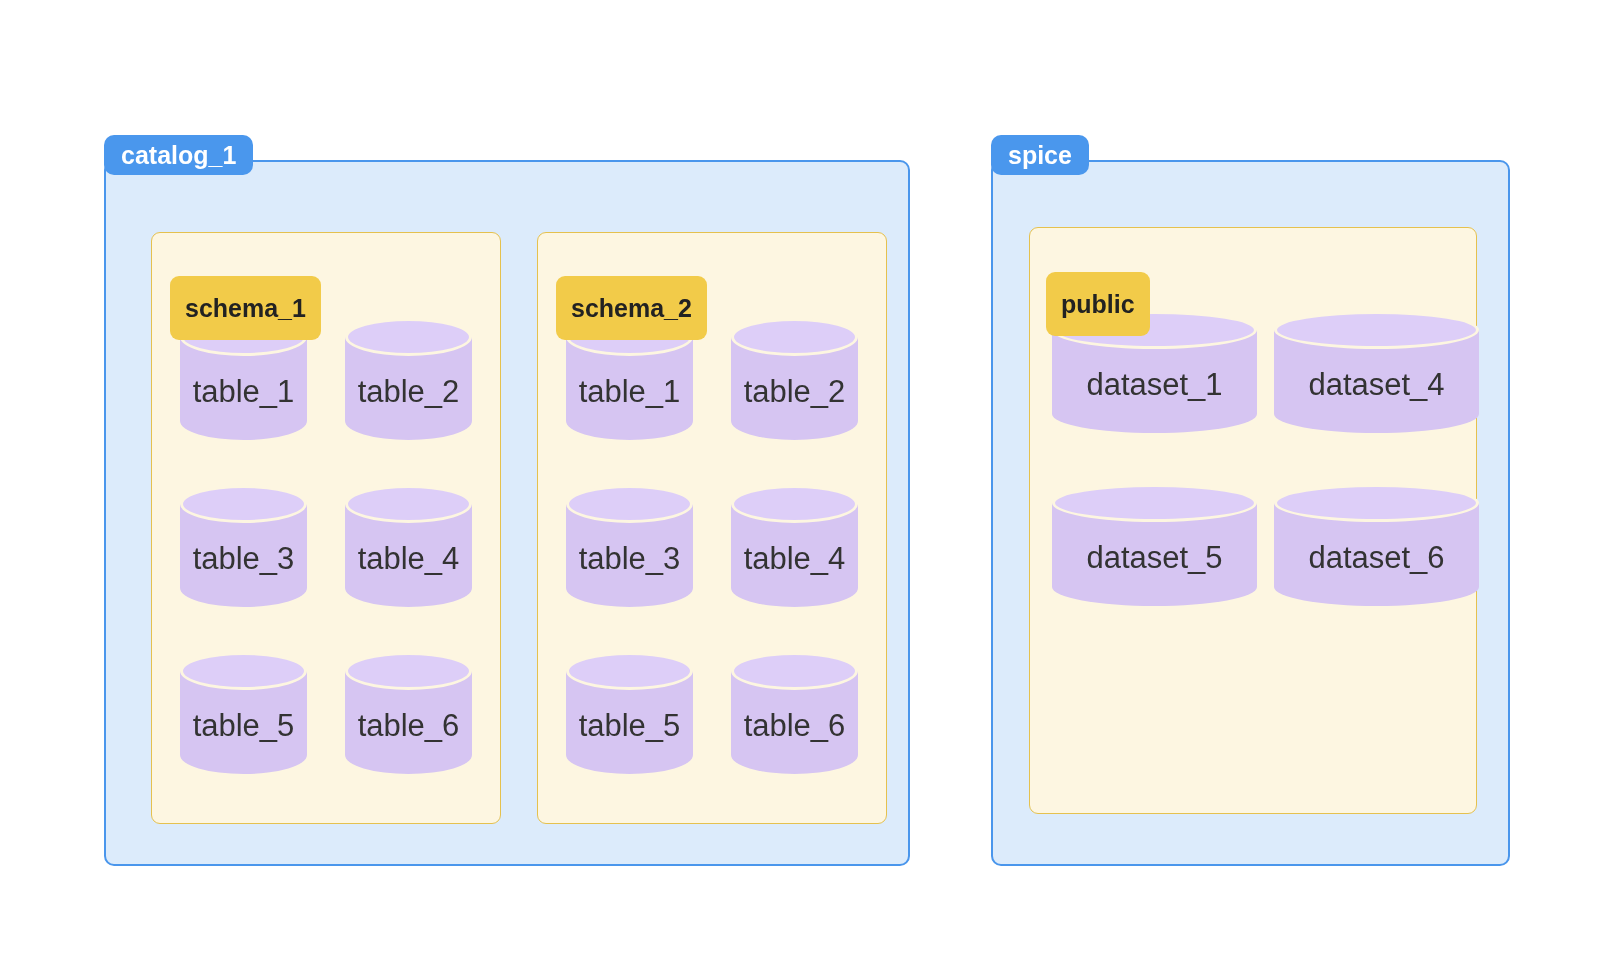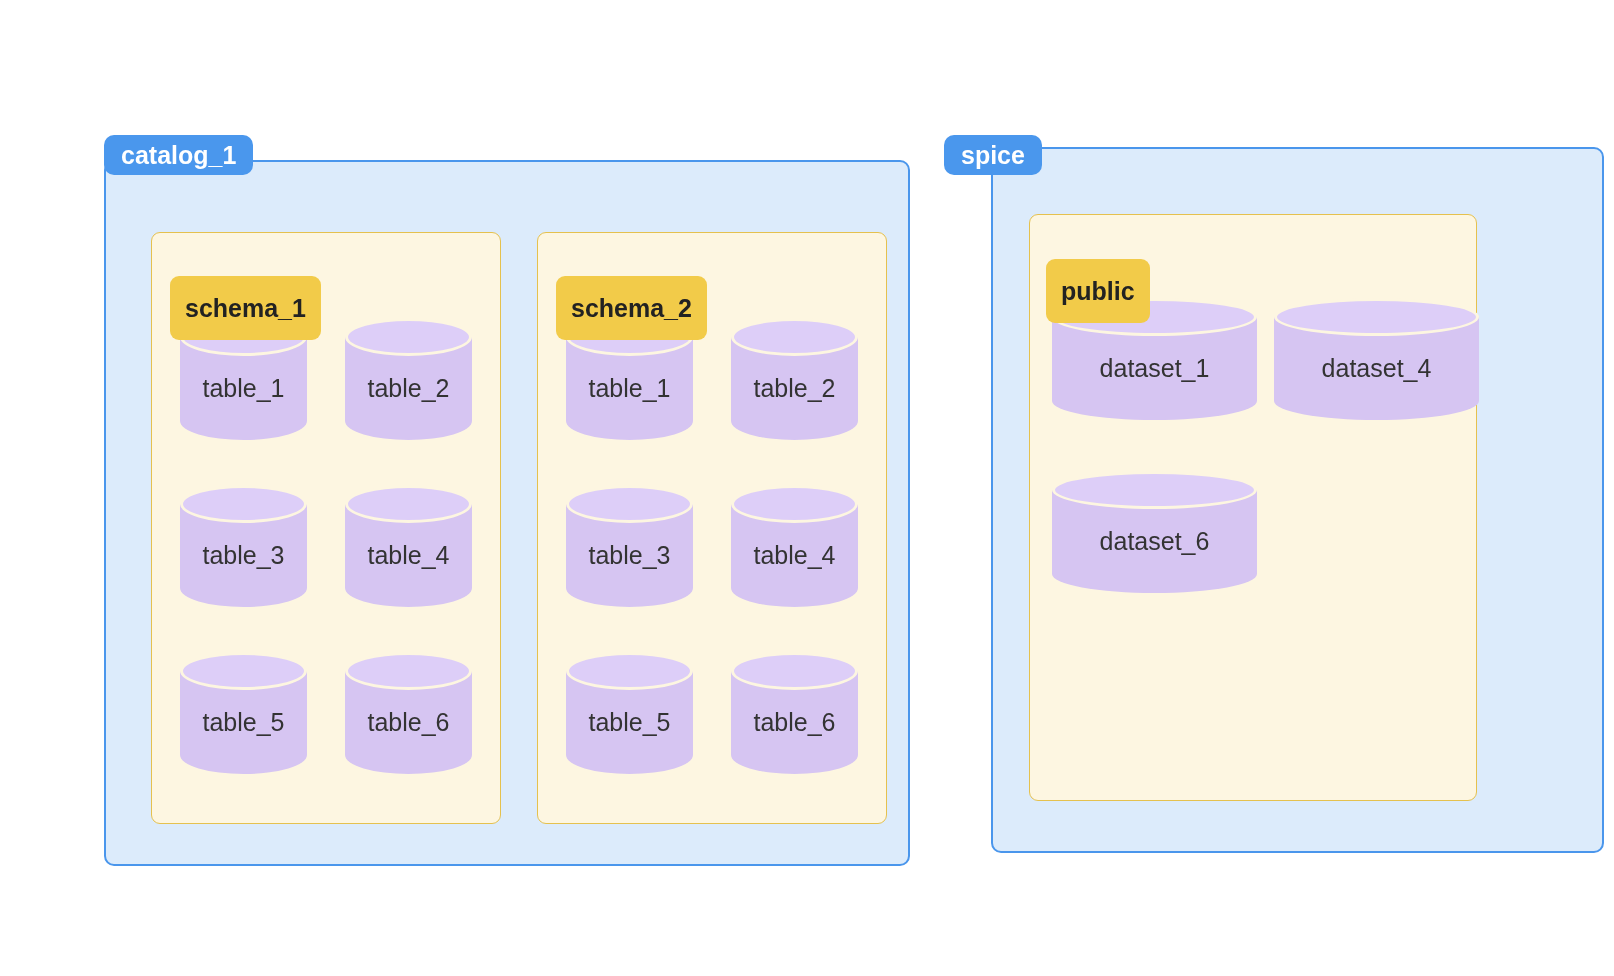--- a/index.html
+++ b/index.html
@@ -64,21 +64,21 @@
     height: 38px;
     background: #DDCEF8;
     border: 3px solid #FDF6E1;
     border-radius: 50%;
     box-sizing: border-box;
   }
   .cyl-label {
     position: absolute;
     left: 0; right: 0; top: 56px;
     text-align: center;
-    font-size: 25px;
+    font-size: 31px;
     color: #333333;
     z-index: 2;
   }
 </style>
 </head>
 <body>
 
 <div class="canvas">
 
   <div class="badge badge-blue" style="left:104px; top:106px;">catalog_1</div>
@@ -151,39 +151,44 @@
         </div>
         <div class="cylinder sm">
           <div class="cyl-body"></div>
           <div class="cyl-top"></div>
           <div class="cyl-label">table_6</div>
         </div>
       </div>
     </div>
   </div>
 
-  <div class="badge badge-blue" style="left:944px; top:106px;">spice</div>
+  <div class="badge badge-blue" style="left:991px; top:106px;">spice</div>
 
-  <div class="blue-box" style="left:991px; top:147px; width:613px; height:706px;">
+  <div class="blue-box" style="left:991px; top:160px; width:519px; height:706px;">
 
     <div class="cream-box" style="left:36px; top:65px; width:448px; height:587px;">
       <div class="badge badge-gold" style="left:16px; top:15px;">public</div>
       <div class="cyl-grid grid-datasets" style="left:22px; top:83px;">
         <div class="cylinder lg">
           <div class="cyl-body"></div>
           <div class="cyl-top"></div>
           <div class="cyl-label">dataset_1</div>
         </div>
         <div class="cylinder lg">
           <div class="cyl-body"></div>
           <div class="cyl-top"></div>
           <div class="cyl-label">dataset_4</div>
         </div>
         <div class="cylinder lg">
           <div class="cyl-body"></div>
           <div class="cyl-top"></div>
+          <div class="cyl-label">dataset_5</div>
+        </div>
+        <div class="cylinder lg">
+          <div class="cyl-body"></div>
+          <div class="cyl-top"></div>
           <div class="cyl-label">dataset_6</div>
         </div>
       </div>
     </div>
   </div>
 
 </div>
 
 </body></html>

